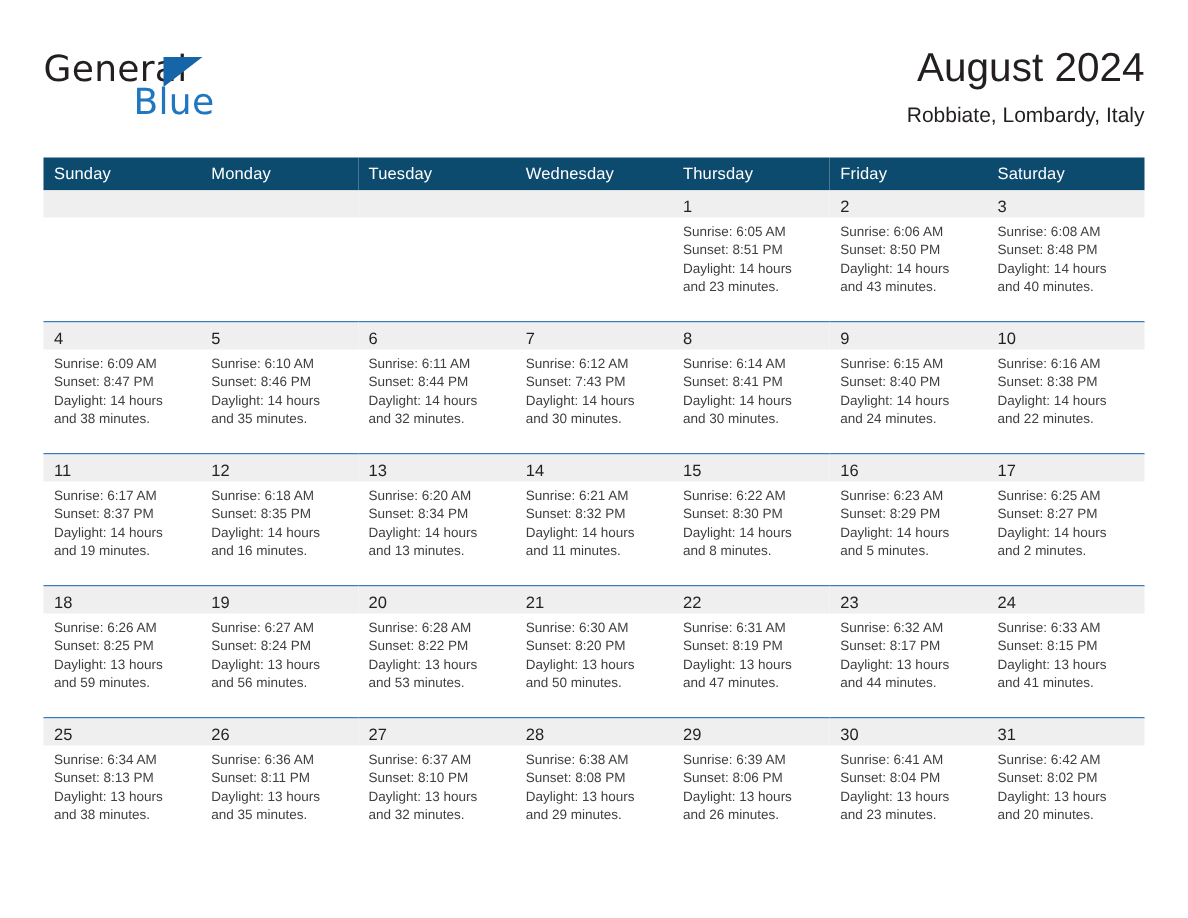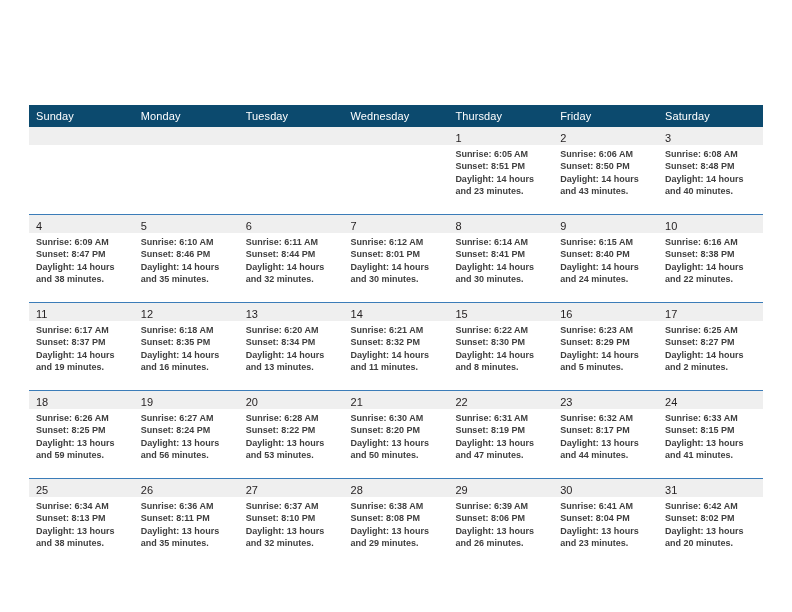--- a/index.html
+++ b/index.html
@@ -133,34 +133,47 @@
   .daynum {
     font-size: 11px;
     color: #231f20;
     line-height: 15px;
   }
   .dayinfo {
     padding: 3px 6px 0 7px;
     font-size: 9px;
     line-height: 12.4px;
     color: #3f3f3f;
-    font-weight: bold;
   }
   .dayinfo div {
     white-space: nowrap;
   }
   .empty .dayband {
     background: #efefef;
   }
 </style>
 </head>
 <body>
 
 <div class="page">
 
+  <div class="header">
+
+    <div class="logo">
+      <span class="logo-general">General</span>
+      <span class="logo-tri"></span>
+      <span class="logo-blue">Blue</span>
+    </div>
+
+    <div class="title-block">
+      <div class="cal-title">August 2024</div>
+      <div class="cal-subtitle">Robbiate, Lombardy, Italy</div>
+    </div>
+
+  </div>
 
   <div class="calendar">
     <table class="cal">
       <thead>
         <tr>
           <th>Sunday</th>
           <th>Monday</th>
           <th>Tuesday</th>
           <th>Wednesday</th>
           <th>Thursday</th>
@@ -256,21 +269,21 @@
                   <div>Daylight: 14 hours</div>
                   <div>and 32 minutes.</div>
                 </div>
               </div>
             </td>
             <td>
               <div class="daycell">
                 <div class="dayband"><span class="daynum">7</span></div>
                 <div class="dayinfo">
                   <div>Sunrise: 6:12 AM</div>
-                  <div>Sunset: 8:01 PM</div>
+                  <div>Sunset: 7:43 PM</div>
                   <div>Daylight: 14 hours</div>
                   <div>and 30 minutes.</div>
                 </div>
               </div>
             </td>
             <td>
               <div class="daycell">
                 <div class="dayband"><span class="daynum">8</span></div>
                 <div class="dayinfo">
                   <div>Sunrise: 6:14 AM</div>

